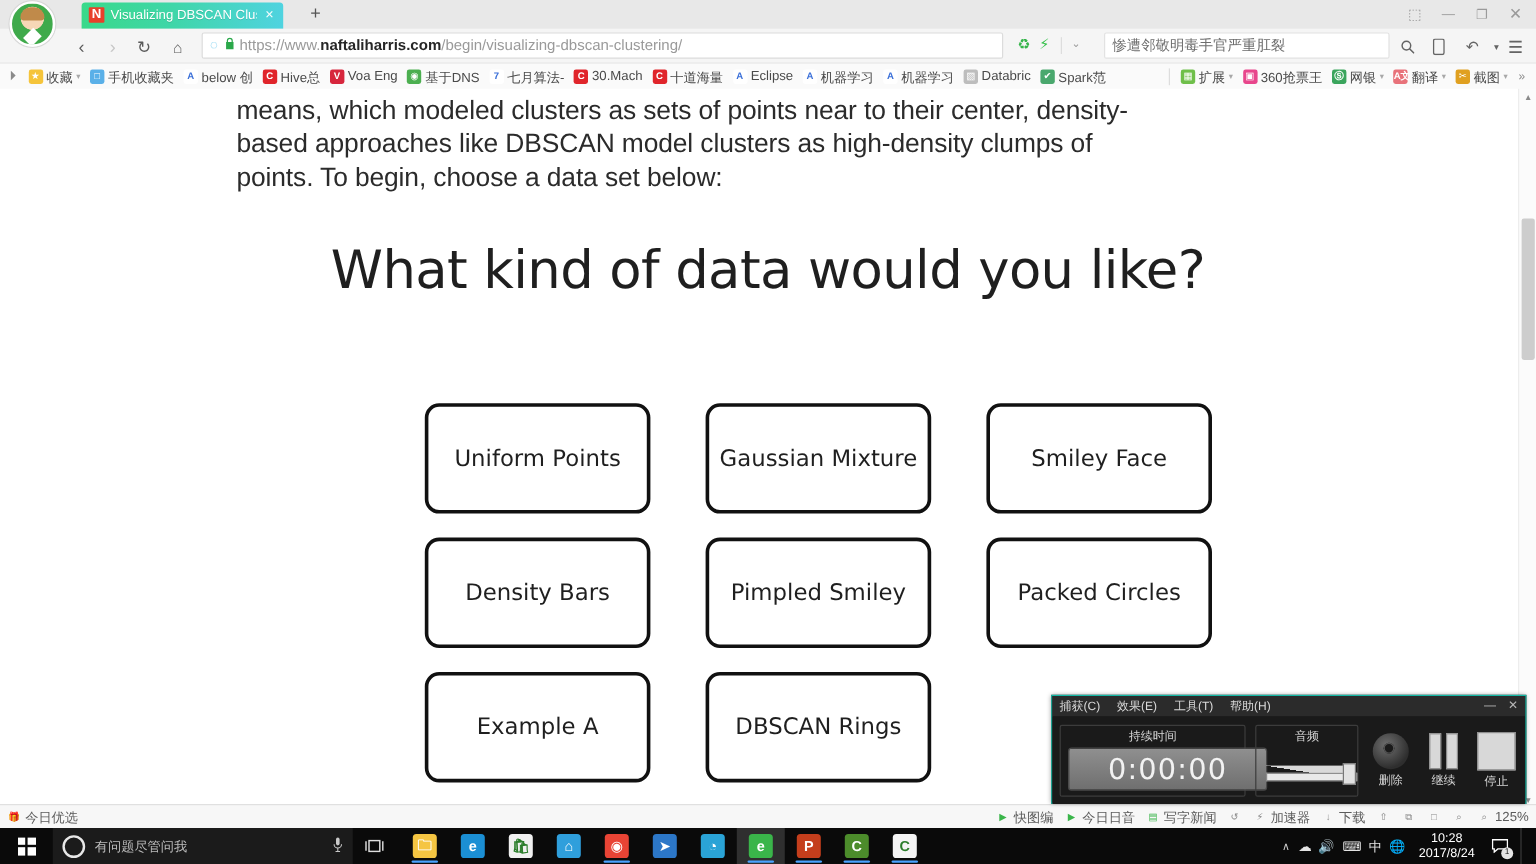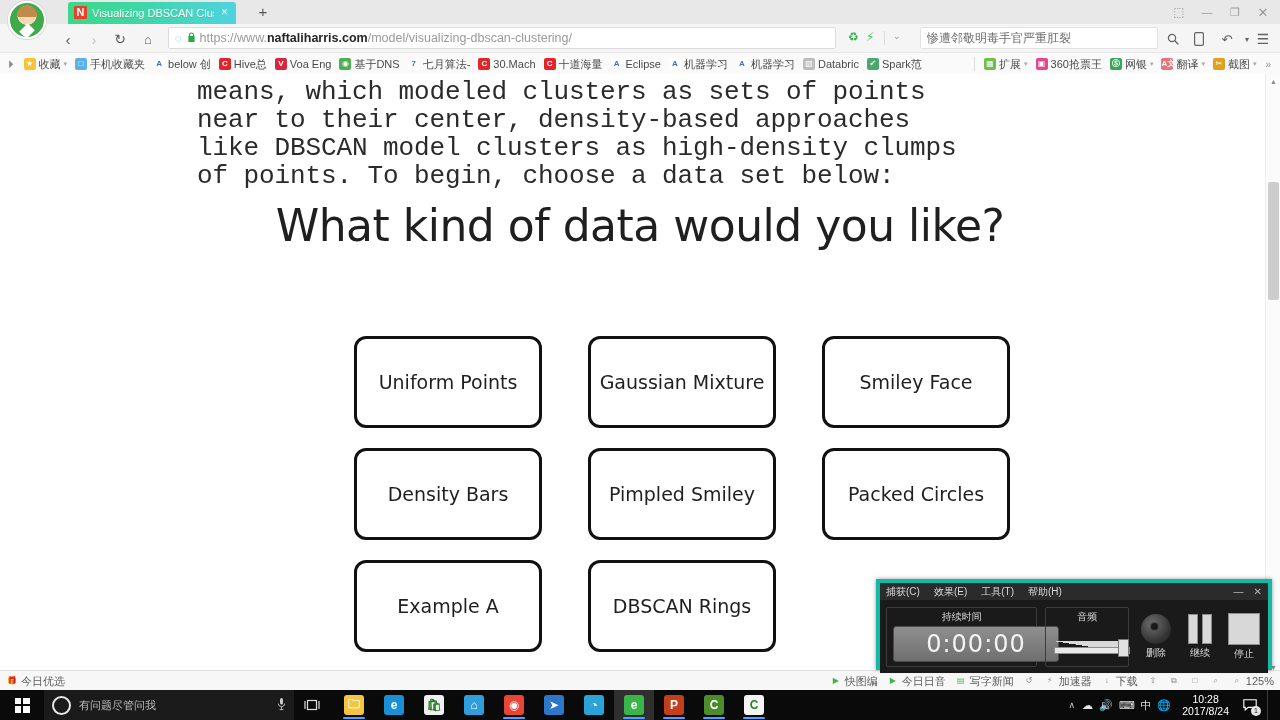--- a/index.html
+++ b/index.html
@@ -74,22 +74,22 @@
   .bm .bi{width:12px;height:12px;margin-right:3px;border-radius:2px;display:inline-block;flex:0 0 auto;
           font-size:8px;color:#fff;line-height:12px;text-align:center;font-weight:bold;}
   .bm .car{margin-left:3px;font-size:7px;color:#a8a8a8;}
   .bm-first{color:#8a8a8a;font-size:11px;padding:0 6px 0 8px;}
   .bmsep{width:1px;height:14px;background:#dddddd;margin:0 5px;}
   .bmright{margin-left:auto;display:flex;align-items:center;padding-right:4px;}
   .bm-chev{font-size:10px;color:#8a8a8a;padding:0 5px;}
 
   
   .page{position:absolute;left:0;top:74px;width:1280px;height:600px;background:#fff;overflow:hidden;}
-  .para{position:absolute;left:197px;top:4px;width:760px;font-size:26px;line-height:28px;color:#2b2b2b;
-        font-family:Liberation Mono, monospace;letter-spacing:-.1px;}
+  .para{position:absolute;left:197px;top:4px;width:760px;font-size:22px;line-height:28px;color:#2b2b2b;
+        font-family:Liberation Sans, sans-serif;letter-spacing:-.1px;}
   .h1{position:absolute;left:0;top:125px;width:1280px;text-align:center;font-size:44px;line-height:54px;
       color:#1f1f1f;font-family:"DejaVu Sans",sans-serif;font-weight:normal;letter-spacing:-.5px;}
   .cursor{position:absolute;left:866px;top:270px;width:12px;height:18px;}
   .grid{position:absolute;left:354px;top:262px;width:664px;}
   .grow{display:flex;margin-bottom:20px;}
   .btn{width:188px;height:92px;border:3px solid #111;border-radius:12px;background:#fff;
        display:flex;align-items:center;justify-content:center;margin-right:46px;
        font-size:19px;color:#1f1f1f;font-family:"DejaVu Sans",sans-serif;box-sizing:border-box;}
   .btn:last-child{margin-right:0;}
 
@@ -103,21 +103,21 @@
   
   .statusbar{position:absolute;left:0;top:670px;width:1280px;height:20px;background:#f7f7f7;border-top:1px solid #e0e0e0;
              display:flex;align-items:center;font-size:11px;color:#5b5b5b;}
   .sb-left{display:flex;align-items:center;padding-left:6px;}
   .sb-right{margin-left:auto;display:flex;align-items:center;padding-right:6px;gap:9px;}
   .sb-item{display:flex;align-items:center;gap:3px;white-space:nowrap;}
   .sb-ico{width:12px;height:12px;border-radius:2px;display:inline-block;font-size:8px;line-height:12px;text-align:center;color:#fff;}
 
   
   .rec{position:absolute;left:876px;top:579px;width:396px;height:91px;background:#1d1d1d;
-       border:4px solid #14b8a6;box-sizing:border-box;box-shadow:0 0 4px rgba(0,0,0,.4);}
+       border:1px solid #14b8a6;box-sizing:border-box;box-shadow:0 0 4px rgba(0,0,0,.4);}
   .rec-menu{position:absolute;left:0;top:0;width:100%;height:17px;background:#2b2b2b;display:flex;align-items:center;
             padding-left:6px;box-sizing:border-box;}
   .rec-menu .mi{font-size:10px;color:#d9d9d9;margin-right:14px;white-space:nowrap;}
   .rec-menu .rx{margin-left:auto;display:flex;gap:10px;padding-right:6px;color:#b7b7b7;font-size:10px;}
   .rec-body{position:absolute;left:0;top:17px;width:100%;height:73px;background:#1a1a1a;display:flex;align-items:center;padding:0 6px;box-sizing:border-box;}
   .grp{border:1px solid #3c3c3c;border-radius:2px;height:60px;box-sizing:border-box;position:relative;}
   .grp .gt{position:absolute;top:2px;left:0;width:100%;text-align:center;font-size:10px;color:#d6d6d6;}
   .grp-dur{width:178px;margin-right:8px;}
   .dur-lcd{position:absolute;left:6px;top:18px;width:166px;height:36px;box-sizing:border-box;
            background:linear-gradient(180deg,#8f8f8f,#6f6f6f);border:1px solid #4a4a4a;border-radius:3px;
@@ -198,21 +198,21 @@
       <div class="navbtn nb-reload">↻</div>
       <div class="navbtn nb-home">⌂</div>
 
       <div class="omni">
         <span class="shield">◌</span>
         <span class="lock">
           <svg width="9" height="11" viewBox="0 0 9 11">
               <path d="M2 4V3a2.5 2.5 0 015 0v1h.6v6H1.4V4H2zm1 0h3V3a1.5 1.5 0 00-3 0v1z" fill="#2aa84a"></path>
             </svg>
         </span>
-        <span class="url"><span class="sch">https://</span><span class="sch">www.</span><b>naftaliharris.com</b><span class="sch">/model/visualizing-dbscan-clustering/</span></span>
+        <span class="url"><span class="sch">https://</span><span class="sch">www.</span><b>naftaliharris.com</b><span class="sch">/begin/visualizing-dbscan-clustering/</span></span>
       </div>
 
       <div class="ext1">♻</div>
       <div class="ext2">⚡</div>
       <div class="extsep"></div>
       <div class="extv">⌄</div>
 
       <div class="searchbox">
         <span class="sv">惨遭邻敬明毒手官严重肛裂</span>
       </div>

